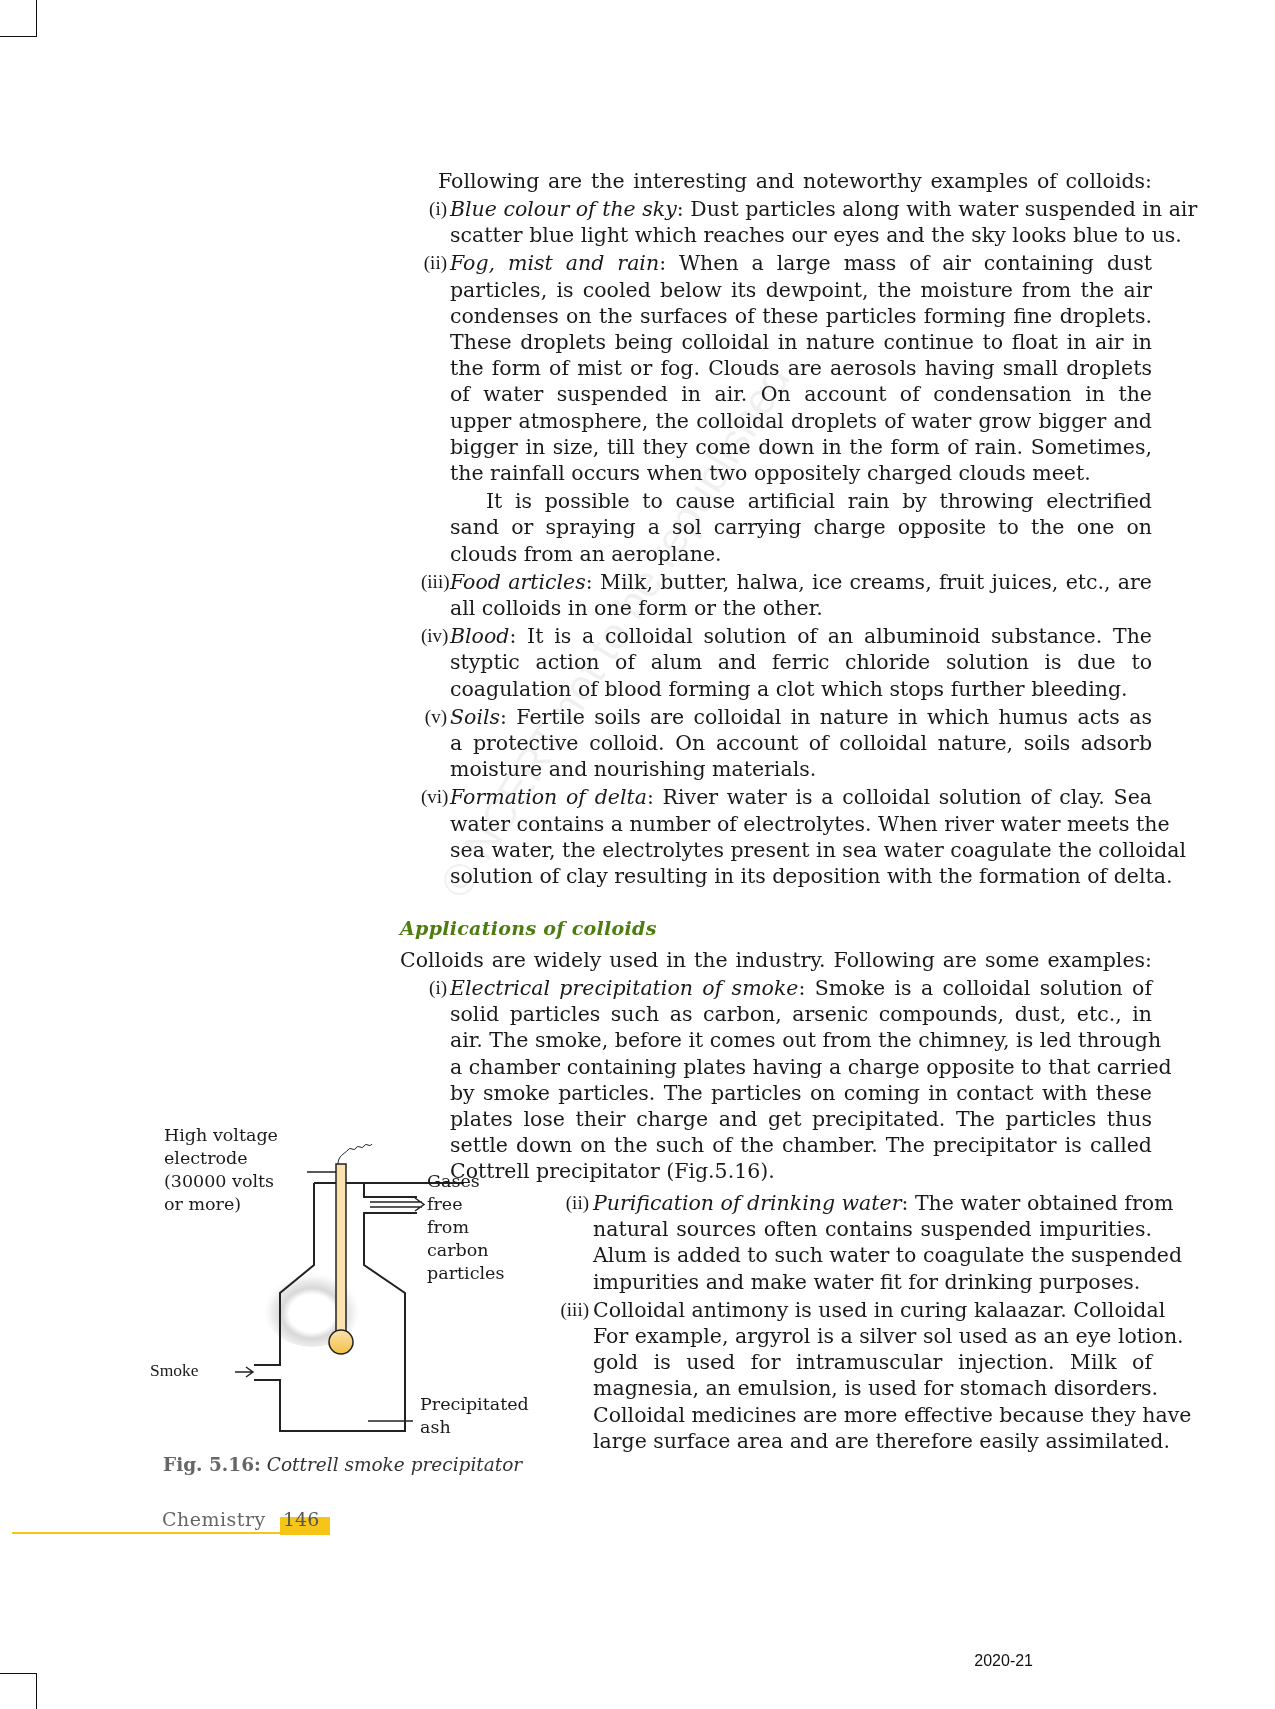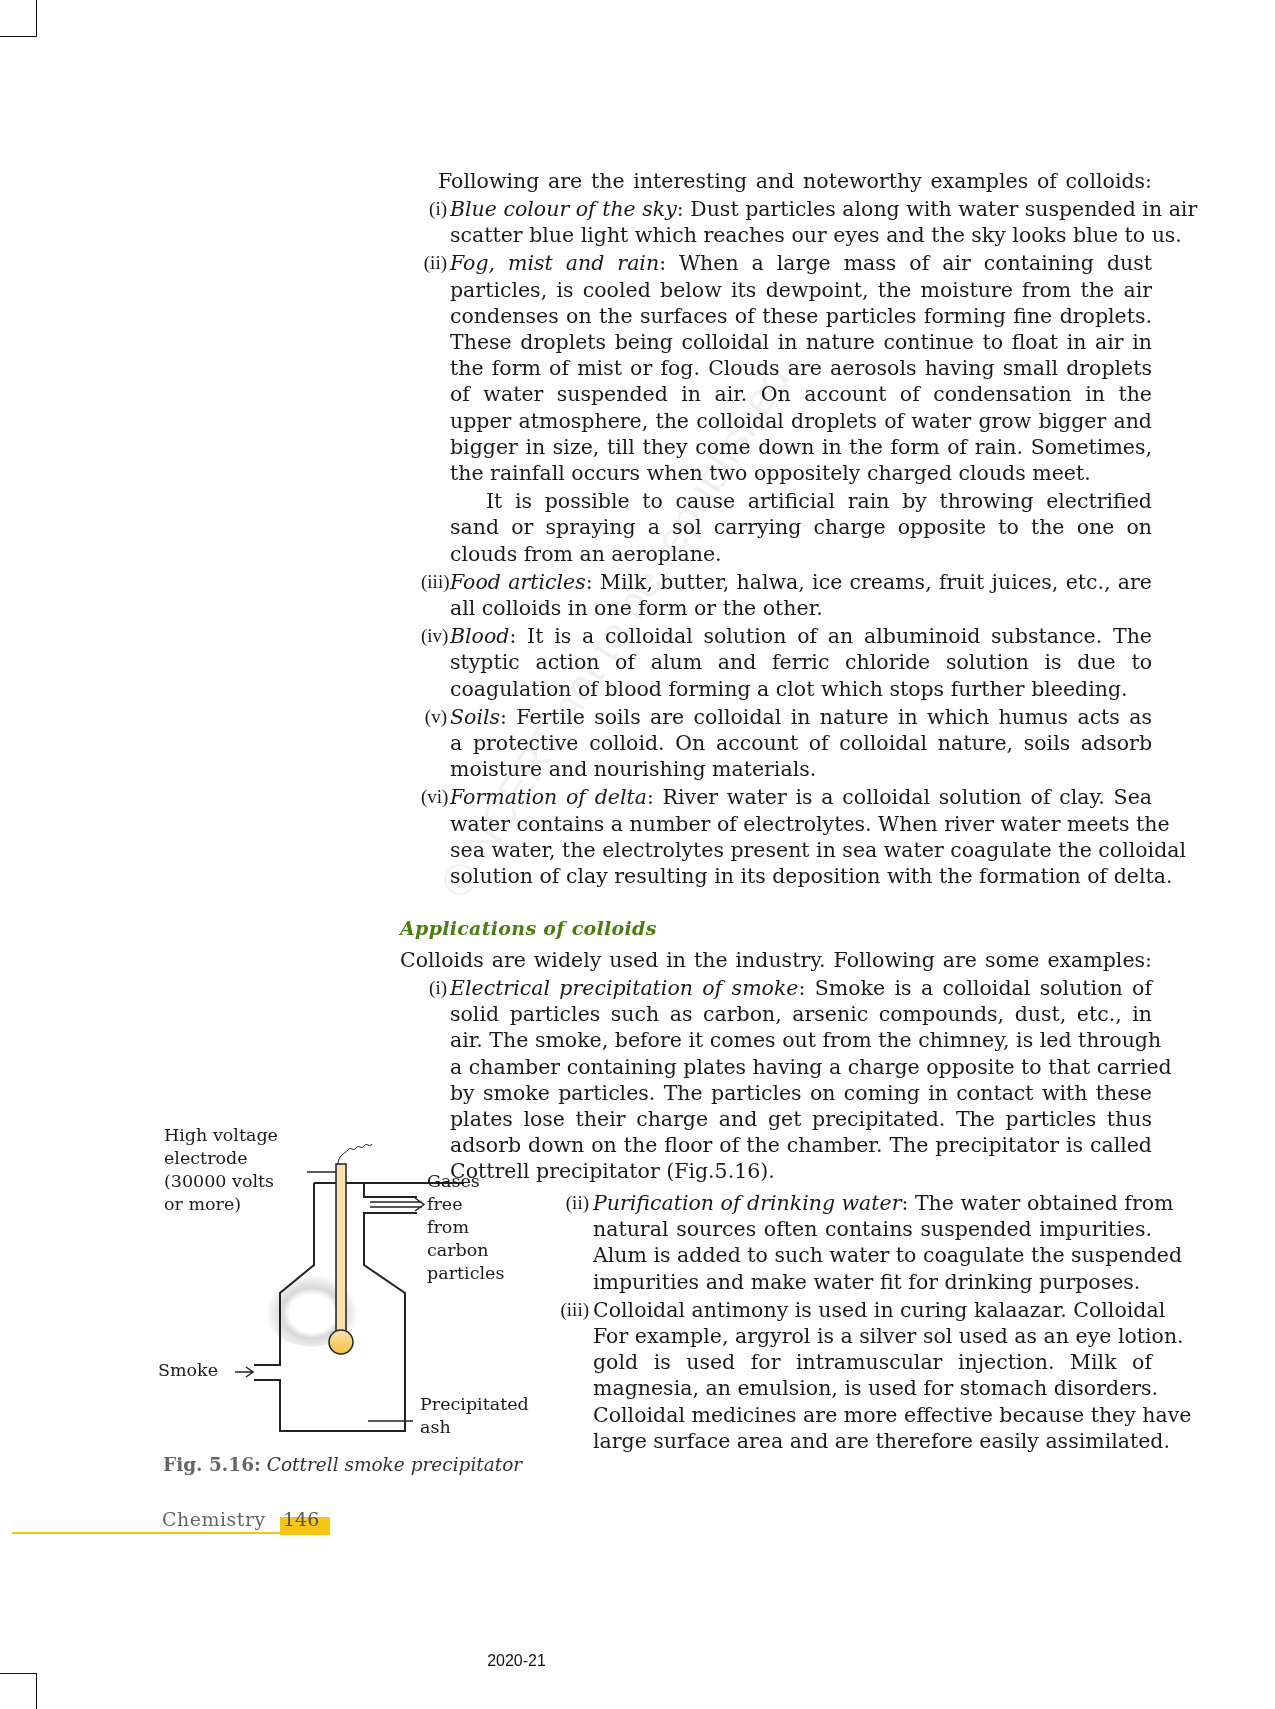--- a/index.html
+++ b/index.html
@@ -33,21 +33,21 @@
   #fig-caption { position:absolute; left:163px; top:1454px; font-size:18.5px; color:#333; white-space:nowrap; font-family:"DejaVu Serif", serif; }
   #fig-caption .cap-num { font-weight:bold; color:#666; }
   #fig-caption .cap-text { font-style:italic; }
 
   #footer { position:absolute; left:12px; top:1508px; width:320px; height:30px; }
   #footer-line { position:absolute; left:0; top:24px; width:318px; height:2px; background:#f5c518; }
   #footer-box { position:absolute; left:268px; top:9px; width:50px; height:18px; background:#f5c518; }
   #footer-subject { position:absolute; left:150px; top:0; font-family:"DejaVu Serif", serif; font-size:19px; color:#666; letter-spacing:0.5px; }
   #footer-page { position:absolute; left:271px; top:0; font-family:"DejaVu Serif", serif; font-size:19px; color:#555; }
 
-  #year { position:absolute; left:0; width:1033px; top:1652px; text-align:center;
+  #year { position:absolute; left:0; width:1033px; top:1652px; text-align:right;
           font-family:"Liberation Sans", sans-serif; font-size:16px; color:#111; }
 
   #watermark { position:absolute; left:430px; top:880px; transform:rotate(-58deg); transform-origin:left top;
                font-family:"Liberation Sans", sans-serif; font-size:44px; color:rgba(0,0,0,0.06); white-space:nowrap; pointer-events:none; }
 </style>
 </head>
 <body>
 
 <div class="crop-mark" id="crop-tl"></div>
 <div class="crop-mark" id="crop-bl"></div>
@@ -112,21 +112,21 @@
 
 <div class="text" id="list2">
     <div class="item" style="margin-bottom: 2px;">
       <span class="num">(i)</span>
       <span class="line"><span class="em">Electrical precipitation of smoke</span><span>: </span><span>Smoke is a colloidal solution of</span></span>
       <span class="line"><span>solid particles such as carbon, arsenic compounds, dust, etc., in</span></span>
       <span class="line"><span>air. The smoke, before it comes out from the chimney, is led through</span></span>
       <span class="line"><span>a chamber containing plates having a charge opposite to that carried</span></span>
       <span class="line"><span>by smoke particles. The particles on coming in contact with these</span></span>
       <span class="line"><span>plates lose their charge and get precipitated. The particles thus</span></span>
-      <span class="line"><span>adsorb down on the floor of the chamber. The precipitator is called</span></span>
+      <span class="line"><span>settle down on the such of the chamber. The precipitator is called</span></span>
       <span class="line last"><span>Cottrell precipitator (Fig.5.16).</span></span>
     </div>
   </div>
 <div class="text" id="list3">
     <div class="item" style="margin-bottom: 2px;">
       <span class="num">(ii)</span>
       <span class="line"><span class="em">Purification of drinking water</span><span>: </span><span>The water obtained from</span></span>
       <span class="line"><span>natural sources often contains suspended impurities.</span></span>
       <span class="line"><span>Alum is added to such water to coagulate the suspended</span></span>
       <span class="line last"><span>impurities and make water fit for drinking purposes.</span></span>
@@ -182,21 +182,21 @@
     <div>(30000 volts</div>
     <div>or more)</div>
   </div>
   <div class="fig-label" style="left:277px; top:30px;">
     <div>Gases</div>
     <div>free</div>
     <div>from</div>
     <div>carbon</div>
     <div>particles</div>
   </div>
-  <div class="fig-label" style="left:8px; top:219px;">Smoke</div>
+  <div class="fig-label" style="left:0px; top:219px;font-family:Liberation Serif, serif;">Smoke</div>
   <div class="fig-label" style="left:270px; top:253px;">
     <div>Precipitated</div>
     <div>ash</div>
   </div>
 </div>
 <div id="fig-caption">
   <span class="cap-num">Fig. 5.16:</span>
   <span class="cap-text">Cottrell smoke precipitator</span>
 </div>
 

